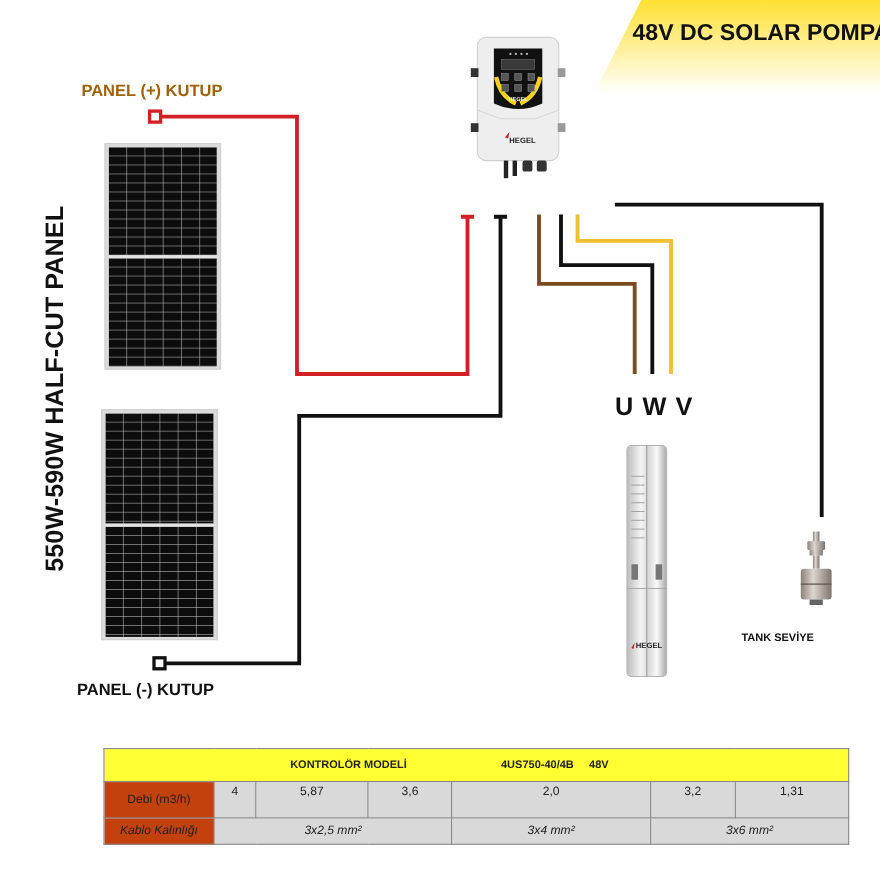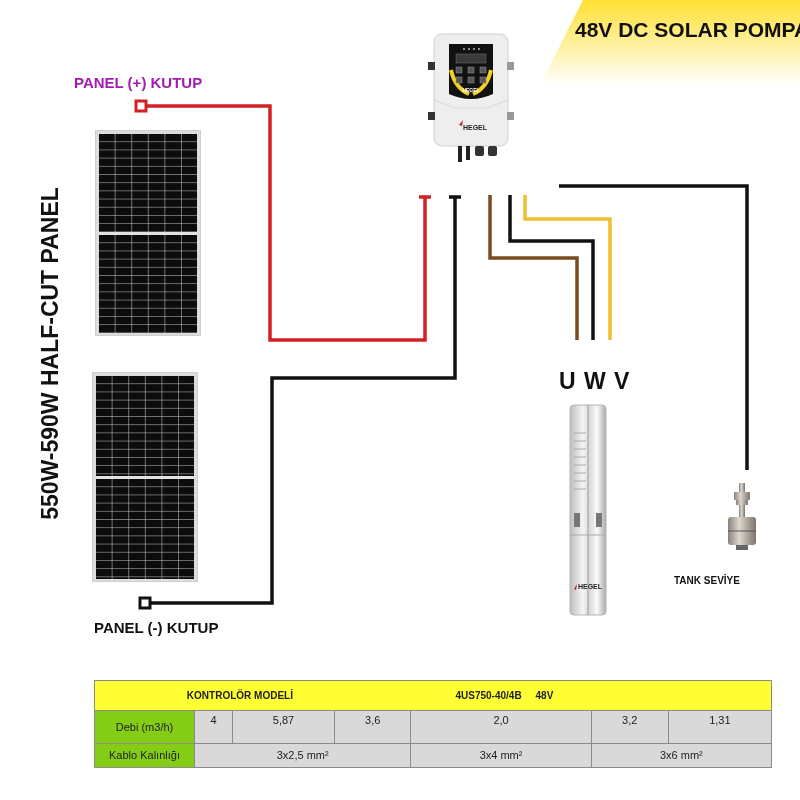--- a/index.html
+++ b/index.html
@@ -2,42 +2,42 @@
 <html><head>
 <meta charset="utf-8">
 <style>
   html, body { margin:0; padding:0; }
   body { width:800px; height:800px; background:#ffffff; position:relative; overflow:hidden; font-family:"Liberation Sans", sans-serif; }
   .abs { position:absolute; }
   #banner { left:540px; top:0; width:260px; height:85px; }
   #banner-text { left:575px; top:18px; font-size:21px; font-weight:bold; color:#111; white-space:nowrap; font-family:"Liberation Sans", sans-serif; }
   #wires { left:0; top:0; width:800px; height:800px; }
   .lbl { font-weight:bold; white-space:nowrap; font-family:"Liberation Sans", sans-serif; }
-  #pos-label { left:74px; top:74px; font-size:15px; color:#a21caf; }
-  #neg-label { left:94px; top:619px; font-size:15px; color:#111; }
+  #pos-label { left:74px; top:74px; font-size:15px; color:#a16207; }
+  #neg-label { left:70px; top:619px; font-size:15px; color:#111; }
   #panel-title { left:-130px; top:340px; width:360px; text-align:center; font-size:23px; color:#111; transform:rotate(-90deg); }
-  #uwv { left:559px; top:356px; font-size:23px; color:#111; word-spacing:2px;margin-top:12px; }
+  #uwv { left:559px; top:356px; font-size:23px; color:#111; word-spacing:2px; }
   #tank-label { left:674px; top:575px; font-size:10px; color:#111; }
   .panel { position:absolute; width:106px; background:#dcdcdc; border:1px solid #cfcfcf; box-sizing:border-box; padding:3px; }
   .panel-half { background-color:#0c0c0c;
     background-image:
       linear-gradient(to right, transparent 15.5px, rgba(200,200,200,0.55) 15.5px, rgba(200,200,200,0.55) 16.5px, transparent 16.5px),
       linear-gradient(to bottom, transparent 7px, rgba(200,200,200,0.55) 7px, rgba(200,200,200,0.55) 8px, transparent 8px);
     background-size:16.6px 100%, 100% 8.2px; }
   .panel-divider { height:3px; background:#e3e3e3; }
   #controller { left:425px; top:30px; width:92px; height:135px; }
   #pump { left:568px; top:403px; width:40px; height:214px; }
   #tank-sensor { left:724px; top:483px; width:36px; height:70px; }
   table#spec { position:absolute; left:94px; top:680px; width:678px; border-collapse:collapse; font-family:"Liberation Sans", sans-serif; font-size:11px; color:#222; }
   #spec td { border:1px solid #8a8a8a; text-align:center; }
   #spec .hdr td { background:#ffff33; height:27px; font-weight:bold; font-size:10px; }
-  #spec .rowlbl { background:#84cc16; width:97px; text-align:center; vertical-align:middle; }
+  #spec .rowlbl { background:#c2410c; width:97px; text-align:center; vertical-align:middle; }
   #spec .cell { background:#d9d9d9; vertical-align:top; padding-top:3px; }
   #spec tr.r1 td, #spec tr.r2 td { height:28px; }
-  #spec tr.r3 td { height:22px; vertical-align:middle; padding-top:0; }
+  #spec tr.r3 td { height:22px; vertical-align:middle; padding-top:0;font-style:italic; }
 </style>
 </head>
 <body>
 
 <svg id="banner" class="abs" viewBox="0 0 260 85">
   <defs>
     <linearGradient id="bg" x1="0" y1="0" x2="0" y2="1">
       <stop offset="0" stop-color="#ffe033"></stop>
       <stop offset="1" stop-color="#ffffff"></stop>
     </linearGradient>
@@ -156,21 +156,21 @@
   <rect x="15" y="22" width="6" height="12" fill="url(#fl)"></rect>
   <rect x="4" y="34" width="28" height="28" rx="3" fill="url(#fl)"></rect>
   <line x1="4" y1="48" x2="32" y2="48" stroke="#5d554e"></line>
   <rect x="12" y="62" width="12" height="5" fill="#666"></rect>
 </svg>
 
 <table id="spec">
   <tbody>
       <tr class="hdr">
     <td colspan="7">
-      <span style="display:inline-block;width:260px;">KONTROLÖR MODELİ</span>
+      <span style="display:inline-block;width:260px;text-align:right;">KONTROLÖR MODELİ</span>
       <span style="display:inline-block;width:80px;"></span>
       <span>4US750-40/4B</span>
       &nbsp;&nbsp;&nbsp;
       <span>48V</span>
       <span style="display:inline-block;width:200px;"></span>
     </td>
   </tr>
   <tr class="r1">
     <td class="rowlbl">Debi (m3/h)</td>
     <td class="cell">4</td>

